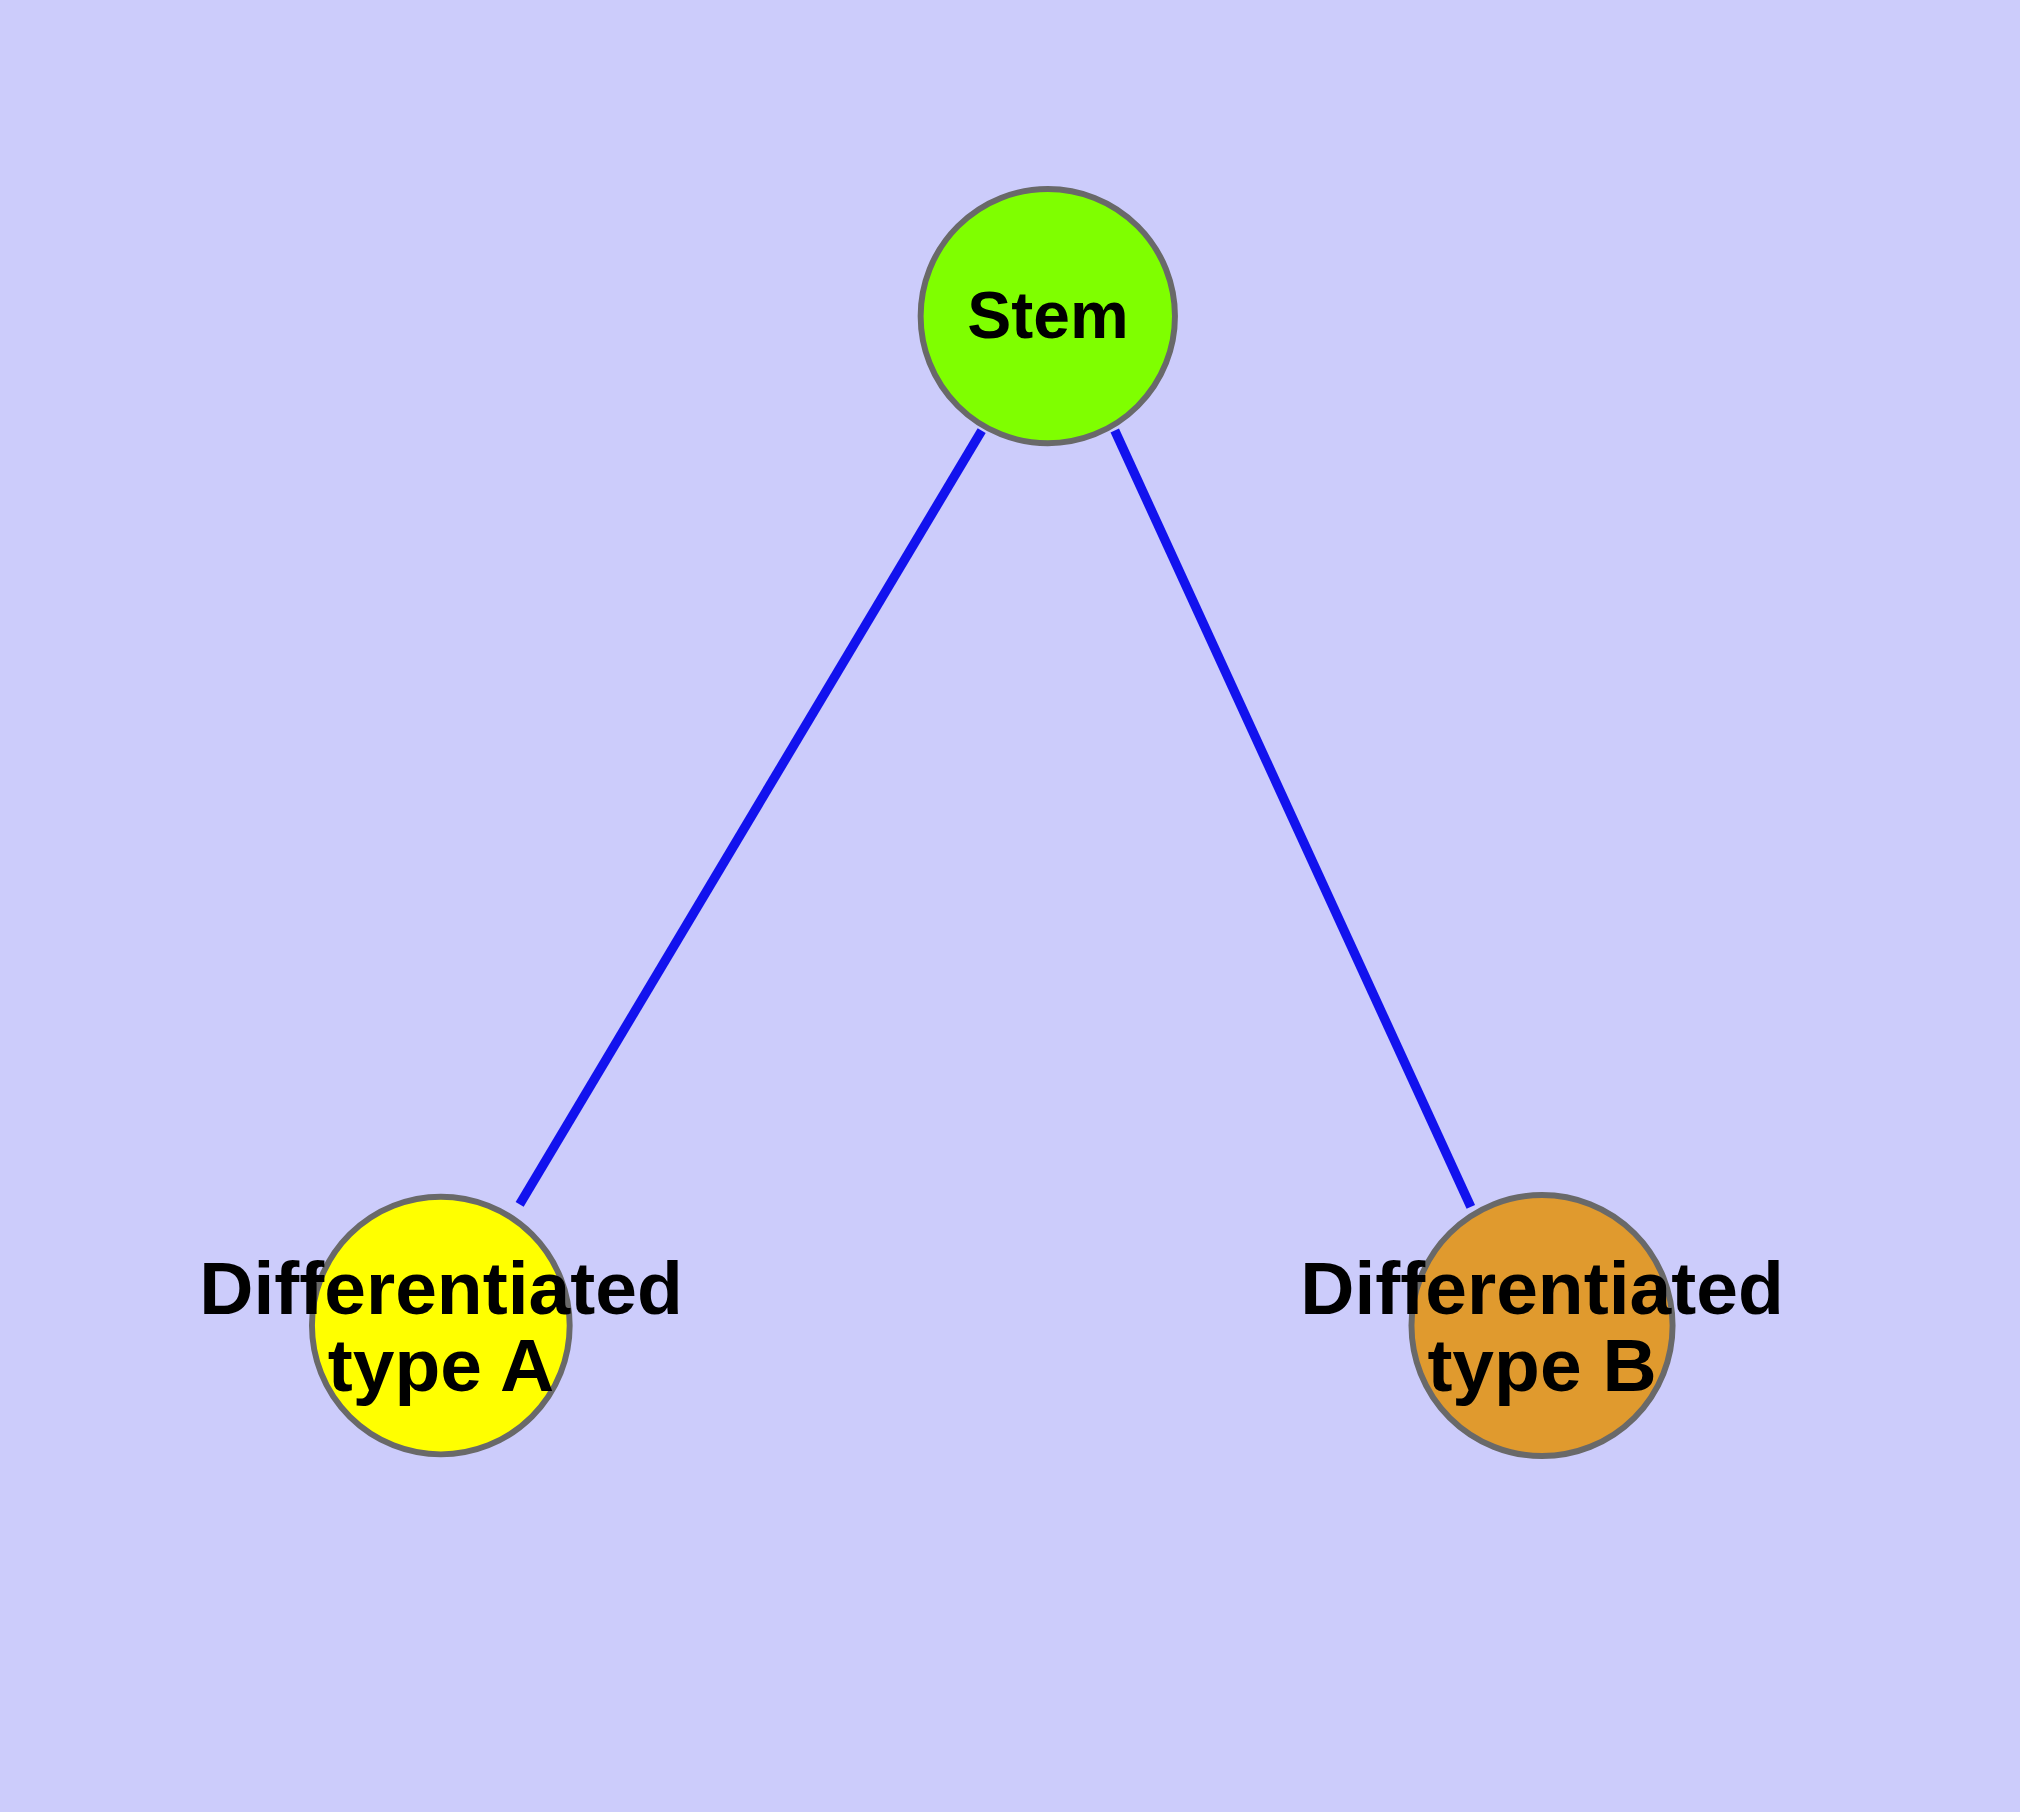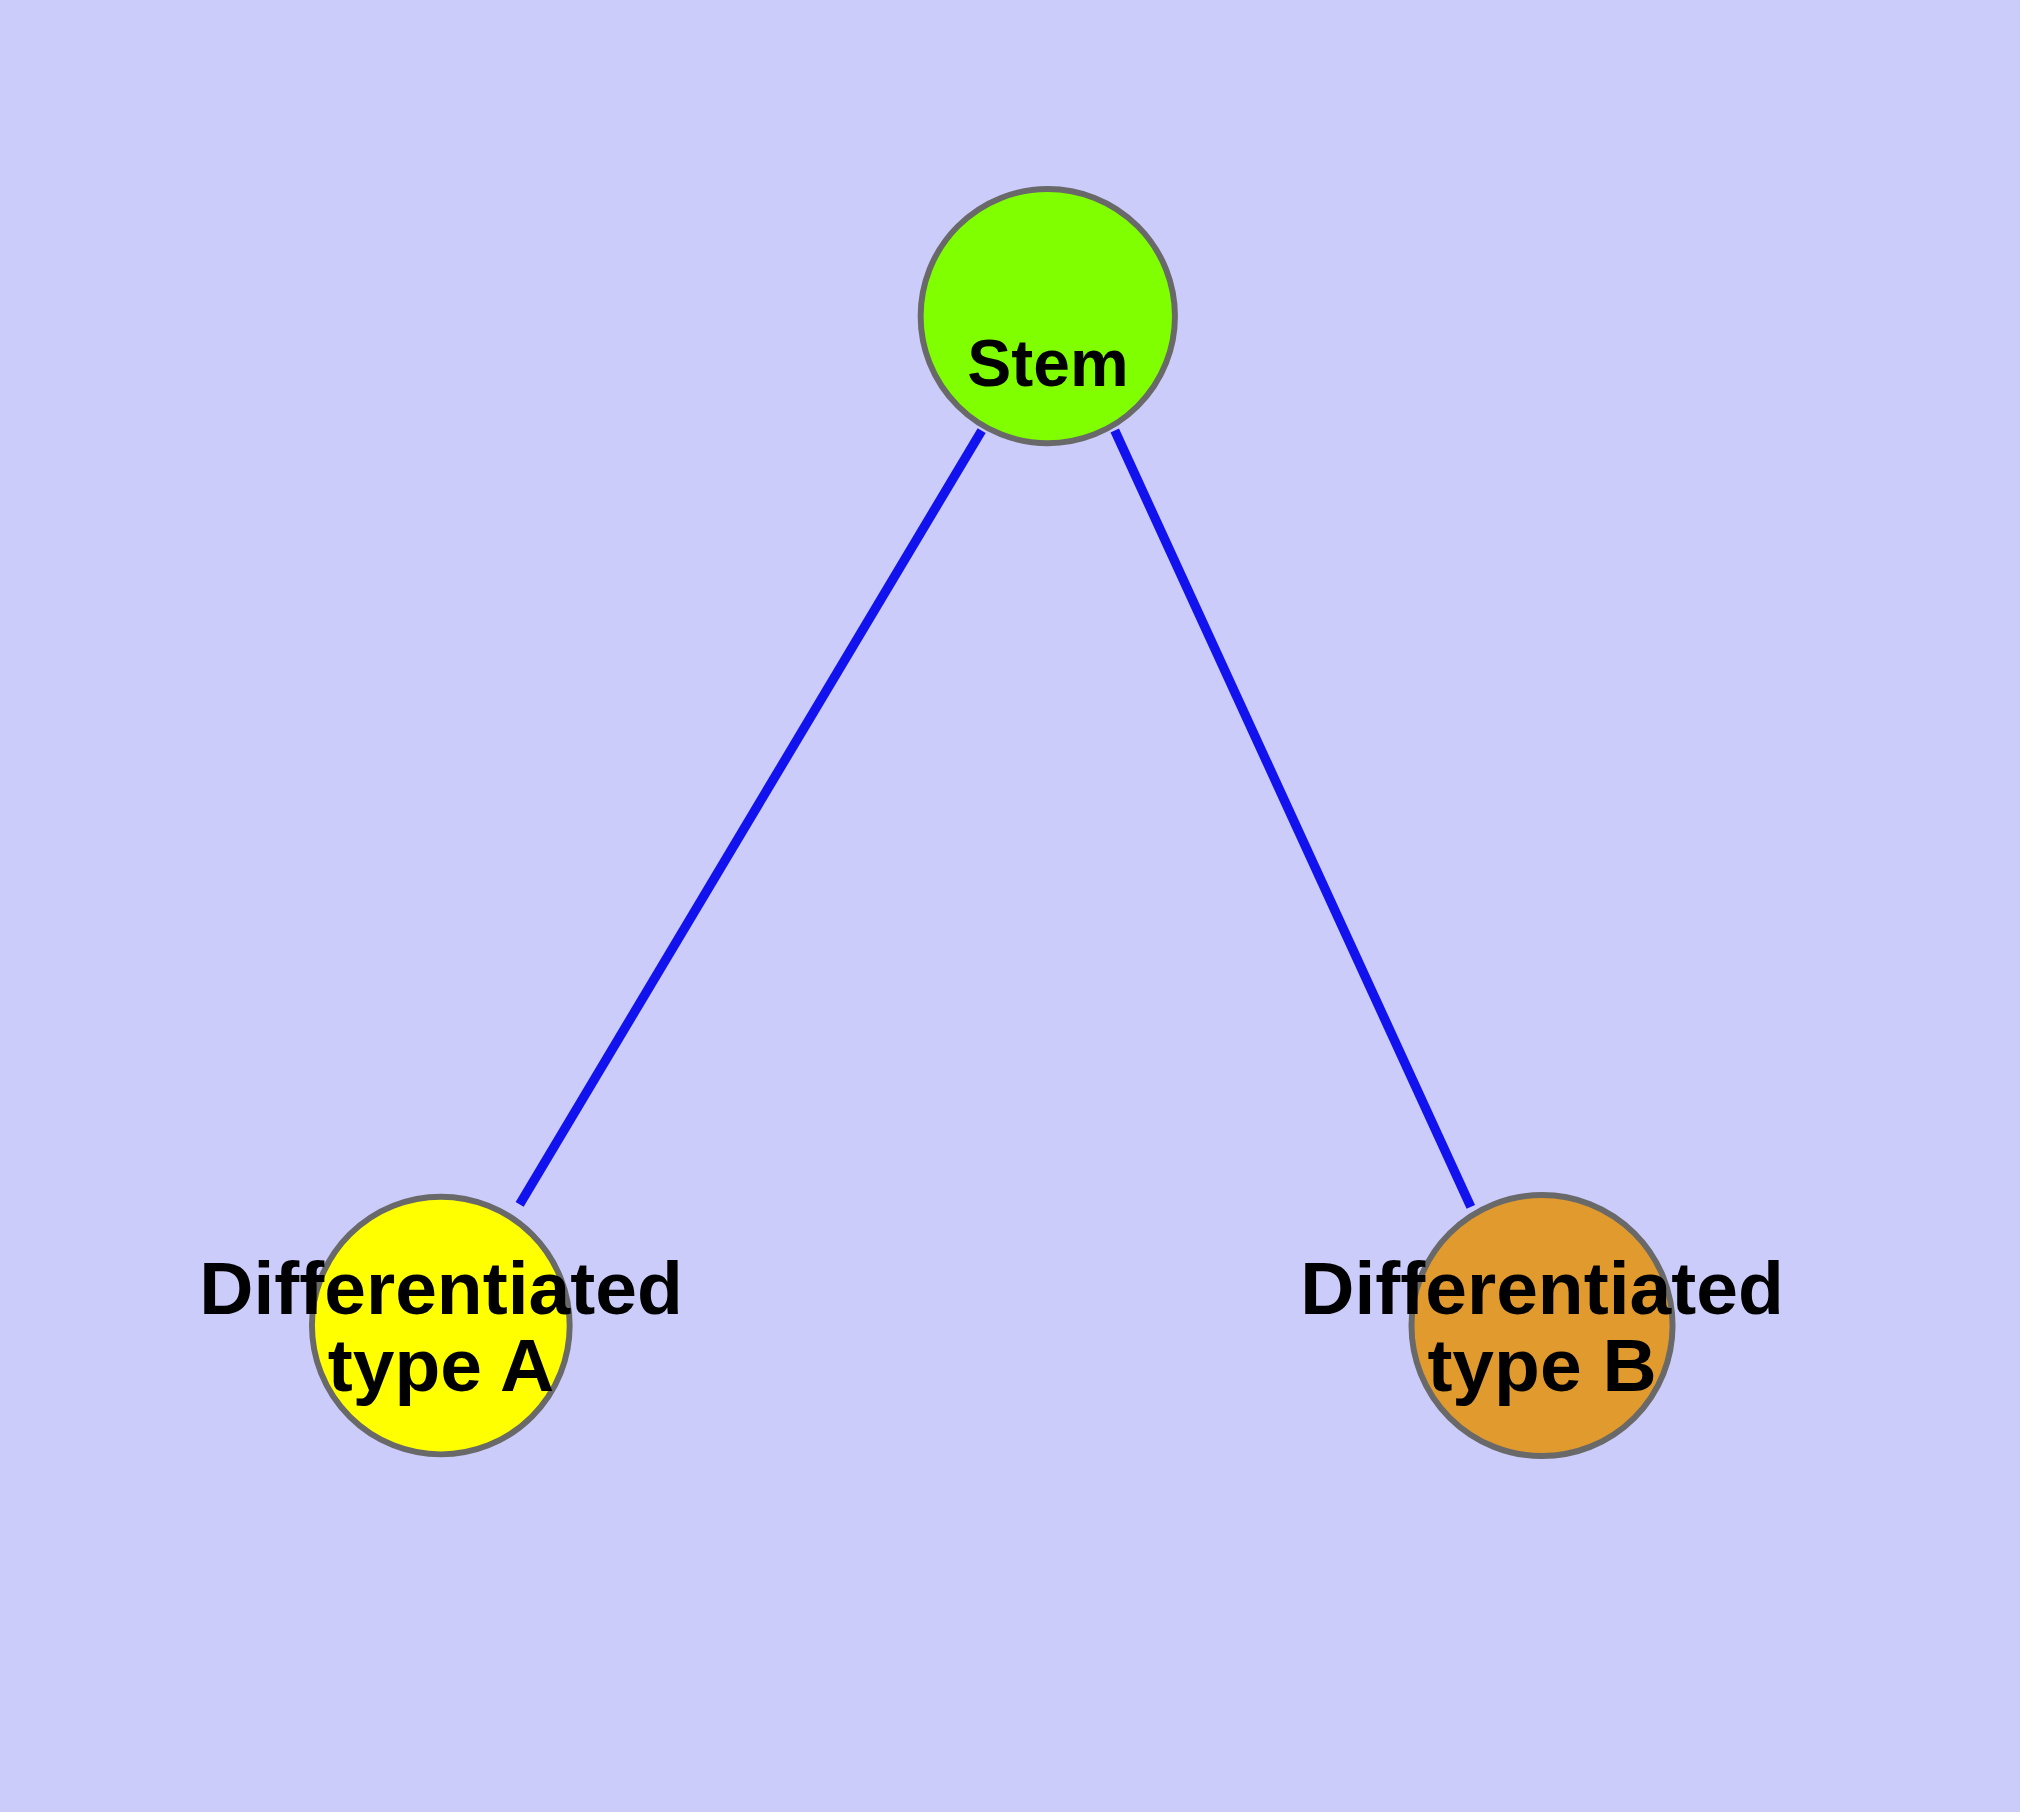--- a/index.html
+++ b/index.html
@@ -54,21 +54,21 @@
       <line x1="1315" y1="508" x2="1735" y2="1424" stroke="#1212ee" stroke-width="11" stroke-linecap="butt"></line>
     </g>
 
     <g>
       <circle cx="1236" cy="373" r="150" fill="#7fff00" stroke="#696969" stroke-width="7"></circle>
       <circle cx="520" cy="1564" r="152" fill="#ffff00" stroke="#696969" stroke-width="7"></circle>
       <circle cx="1819" cy="1564" r="154" fill="#e09a2e" stroke="#696969" stroke-width="7"></circle>
     </g>
   </svg>
 
-  <div class="node-label label-stem" style="left: 1048px; top: 316px; font-size: 66px; color: rgb(0, 0, 0); margin-top: 48px;">Stem</div>
+  <div class="node-label label-stem" style="left: 1048px; top: 316px; font-size: 66px; color: rgb(0, 0, 0);">Stem</div>
 
   <div class="node-label label-diff" style="left: 441px; top: 1326px; font-size: 75px; color: rgb(0, 0, 0);">Differentiated
 type A</div>
 
   <div class="node-label label-diff" style="left: 1542px; top: 1326px; font-size: 75px; color: rgb(0, 0, 0);">Differentiated
 type B</div>
 
 </div>
 
 

